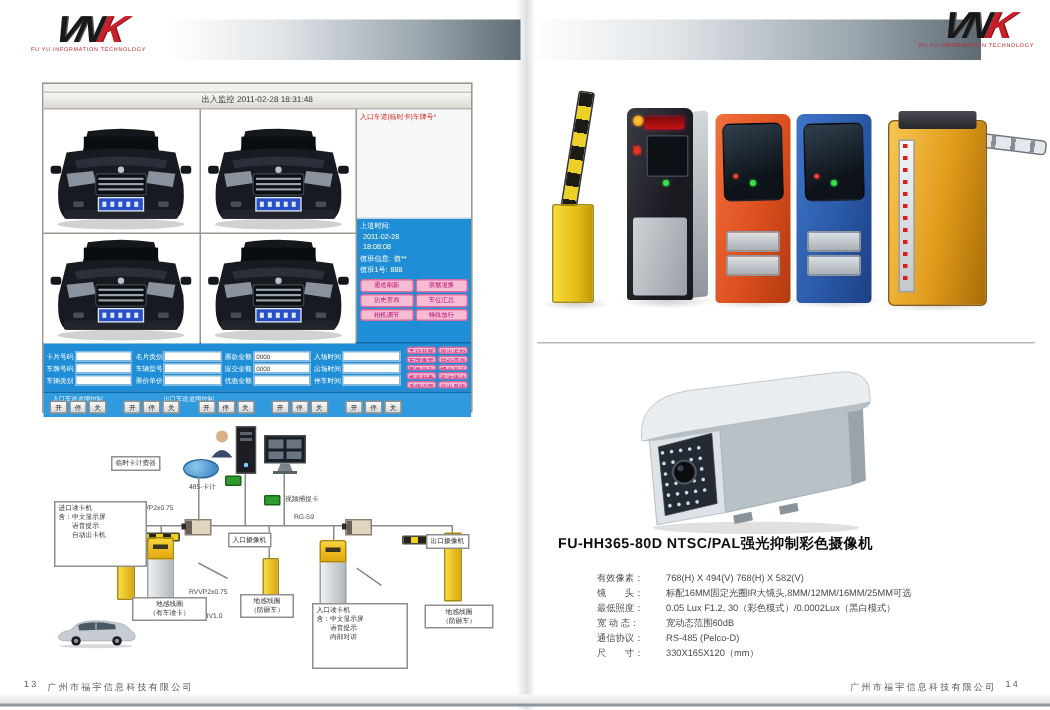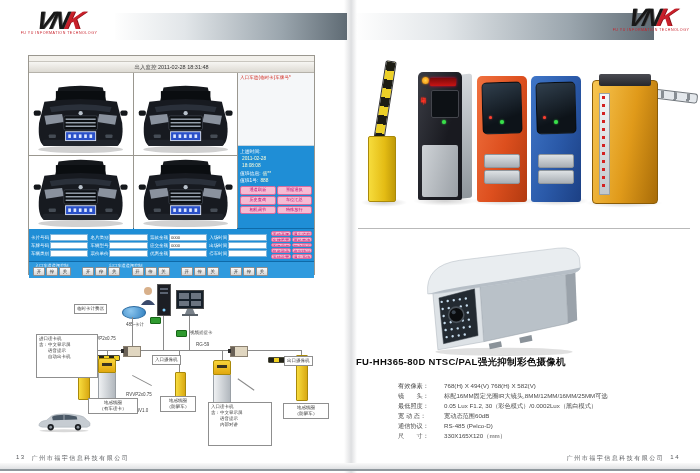--- a/index.html
+++ b/index.html
@@ -90,21 +90,21 @@
   .gold-arm{position:absolute;left:292px;top:28px;width:46px;height:8px;border:1px solid #70767c;border-radius:3px;
             background:repeating-linear-gradient(90deg,#e4e8ec 0 10px,#878d93 10px 13px);
             transform:rotate(7deg);transform-origin:left center}
   .ybar-post{position:absolute;left:10px;top:76px;width:26px;height:64px;border-radius:2px;
              background:linear-gradient(90deg,#f6dc3c 0%,#e4bc14 60%,#c09a08 100%);border:1px solid #a9890a}
   .ybar-arm{position:absolute;left:15px;top:0px;width:9px;height:80px;border:1px solid #333;border-radius:2px;
             background:repeating-linear-gradient(to bottom,#1c1c14 0 9px,#ecd028 9px 18px);
             transform:rotate(9deg);transform-origin:bottom center}
   
   .divider{position:absolute;left:358px;top:228px;width:332px;height:1px;background:#b9b9b9}
-  .cam-title{position:absolute;left:356px;top:356px;font-size:9.5px;font-weight:bold;color:#0d0d0d;letter-spacing:.3px}
+  .cam-title{position:absolute;left:372px;top:356px;font-size:9.5px;font-weight:bold;color:#0d0d0d;letter-spacing:.3px}
   .specs{position:absolute;left:398px;top:381px;width:290px}
   .spec-row{display:flex;font-size:6.2px;color:#4a4a4a;line-height:1.6}
   .spec-label{width:46px;white-space:pre}
   .spec-val{flex:1;white-space:nowrap}
   
   .footer{position:absolute;top:454px;font-size:6px;color:#56595c;display:flex;gap:6px;letter-spacing:1.5px;white-space:nowrap}
   .crease{position:absolute;left:344px;top:0;width:13px;height:473px;
           background:linear-gradient(90deg,rgba(0,0,0,0) 0%,rgba(90,95,105,.16) 45%,rgba(90,95,105,.2) 55%,rgba(0,0,0,0) 100%)}
   .bstrip{position:absolute;left:0;top:463px;width:700px;height:6px;background:linear-gradient(#fafafa,#dfe1e3)}
   .bline{position:absolute;left:0;top:469px;width:700px;height:2px;background:#8f979d}

